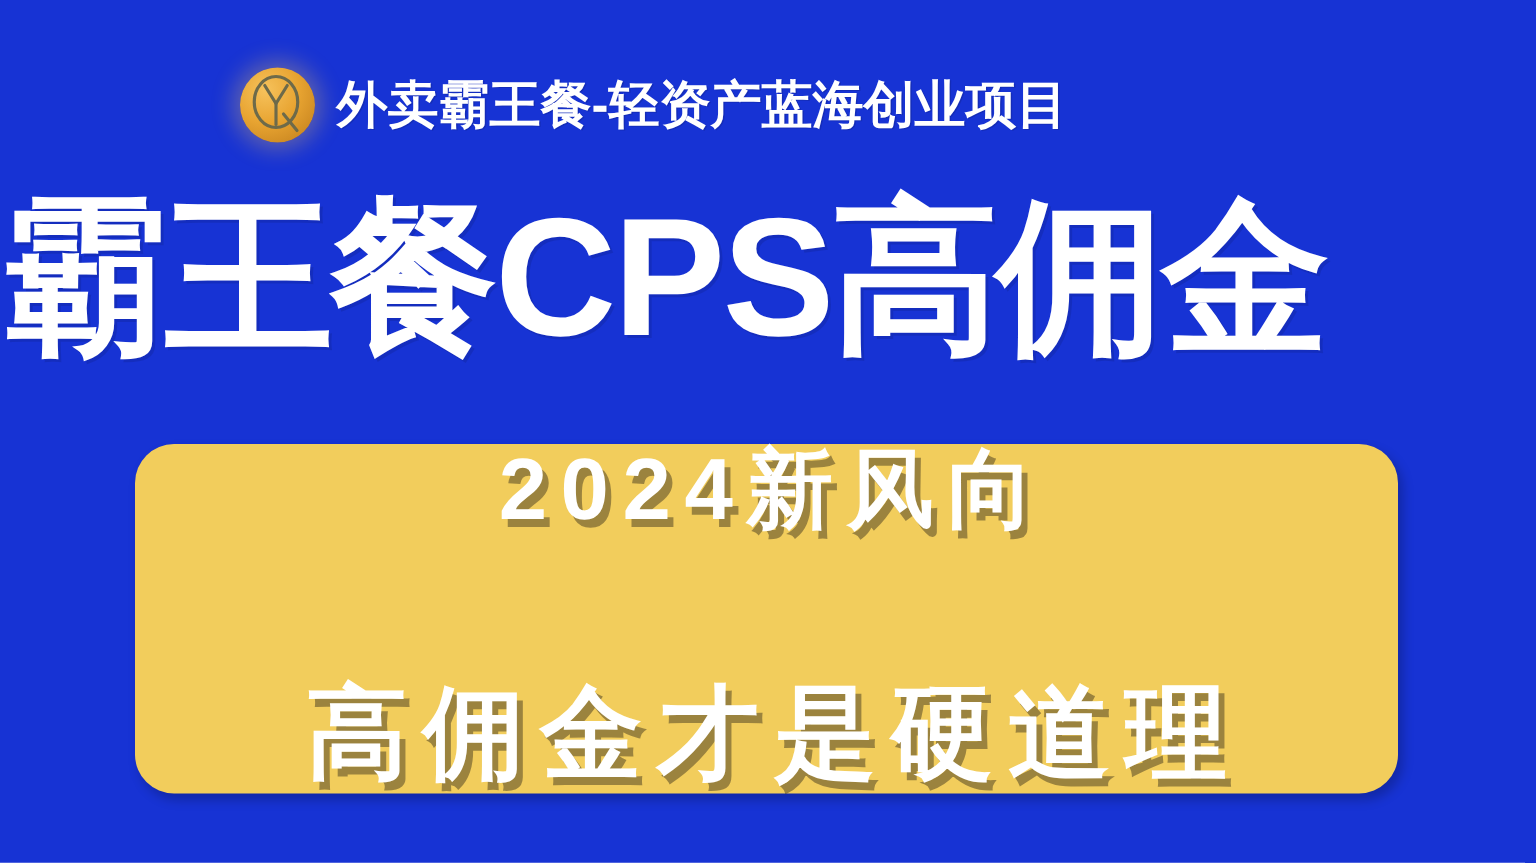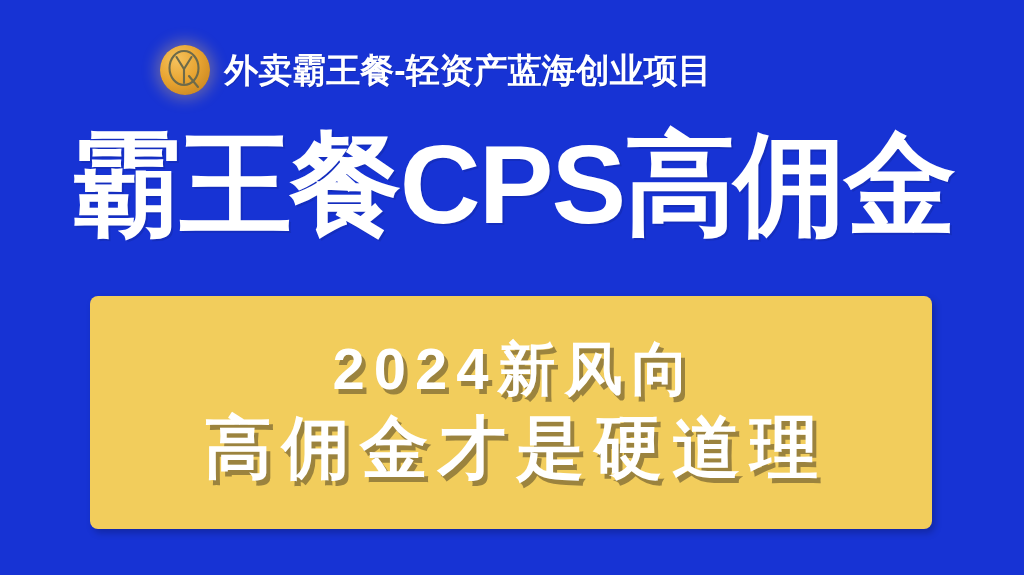--- a/index.html
+++ b/index.html
@@ -62,44 +62,44 @@
     white-space: nowrap;
     text-shadow: 1px 1px 0 rgba(0, 0, 0, 0.13);
   }
 
   
   .main-title {
     position: absolute;
     left: 0;
     top: 122px;
     width: 1024px;
-    text-align: center;
+    text-align: left;
     font-size: 112px;
     font-weight: 700;
     color: #ffffff;
     line-height: 1.12;
     letter-spacing: -2px;
     white-space: nowrap;
     text-shadow: 2px 2px 0 rgba(0, 0, 0, 0.10);
   }
 
   
   .yellow-panel {
     position: absolute;
     left: 90px;
     top: 296px;
     width: 842px;
     height: 233px;
     background: #f2cd5c;
-    border-radius: 8px;
+    border-radius: 26px;
     box-shadow: 3px 4px 7px rgba(0, 0, 0, 0.22);
     display: flex;
     flex-direction: column;
     align-items: center;
-    justify-content: center;
+    justify-content: space-between;
     gap: 12px;
     box-sizing: border-box;
     padding-bottom: 4px;
   }
 
   .panel-line {
     color: #ffffff;
     font-weight: 700;
     line-height: 1.06;
     white-space: nowrap;

